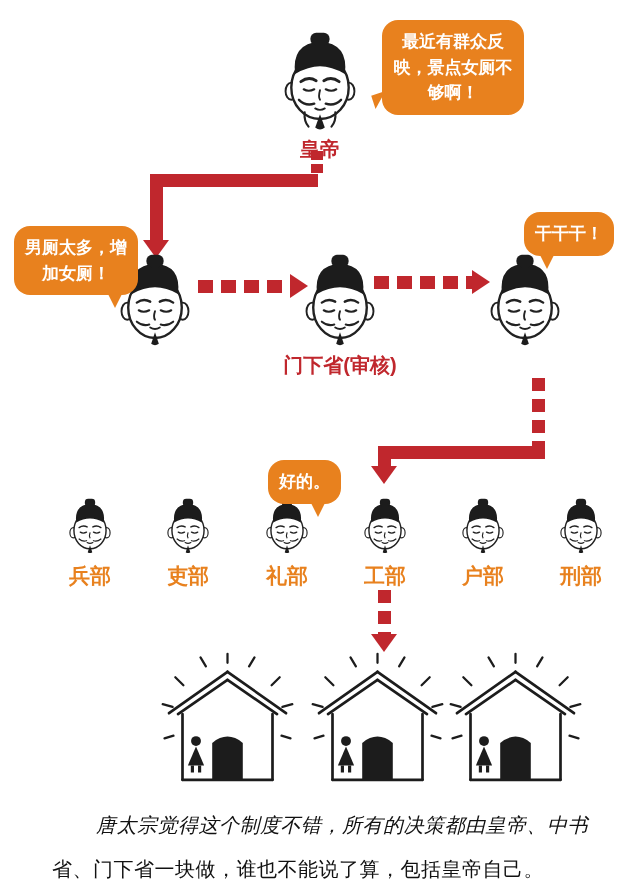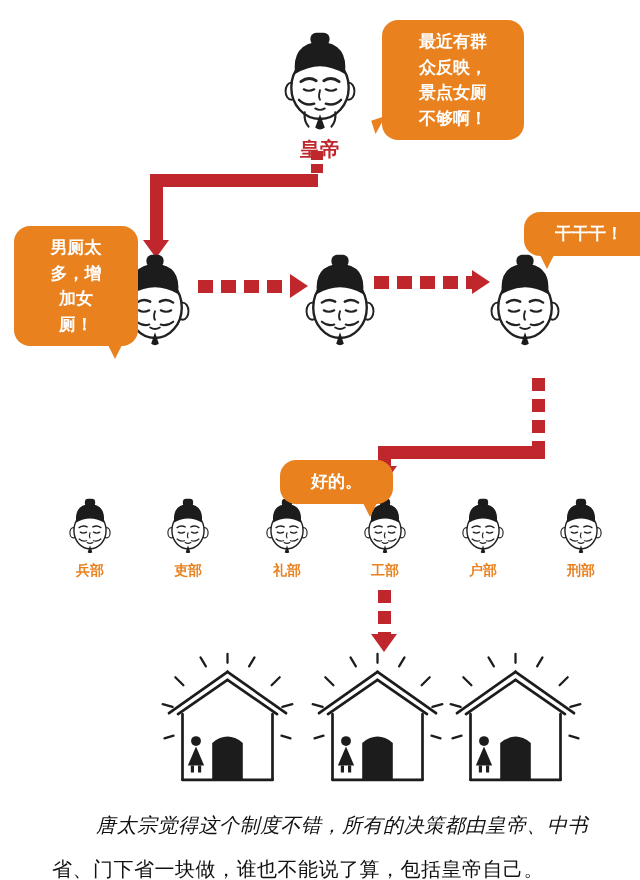--- a/index.html
+++ b/index.html
@@ -11,27 +11,27 @@
     background:#ffffff; overflow:hidden;
   }
 
   .figure-svg { position:absolute; z-index:2; }
 
   .label {
     position:absolute; transform:translateX(-50%);
     font-weight:bold; text-align:right; white-space:nowrap; z-index:3;
   }
   .label.red    { color:var(--accent-red,#c0272d); font-size:20px; }
-  .label.orange { color:var(--accent-orange,#e8811e); font-size:14px; }
+  .label.orange { color:var(--accent-orange,#e8811e); font-size:21px; }
 
   .bubble {
     position:absolute; z-index:6;
     background:var(--accent-orange,#e8811e); color:#ffffff;
     font-weight:bold; font-size:17px; line-height:1.5;
-    border-radius:16px; padding:9px 31px; text-align:center;
+    border-radius:16px; padding:9px 11px; text-align:center;
   }
   .bubble.nowrap { white-space:nowrap; }
   .bubble::after { content:""; position:absolute; width:0; height:0; border-style:solid; }
   .bubble.tail-bl::after {
     left:16px; bottom:-13px;
     border-width:14px 7px 0 7px;
     border-color:var(--accent-orange,#e8811e) transparent transparent transparent;
   }
   .bubble.tail-br::after {
     right:16px; bottom:-13px;
@@ -162,32 +162,33 @@
   <svg class="figure-svg" style="left:107px; top:250px; width:96px; height:110px;" viewBox="0 0 100 115">
     <use href="#sym-official"></use>
   </svg>
   <svg class="figure-svg" style="left:292px; top:250px; width:96px; height:110px;" viewBox="0 0 100 115">
     <use href="#sym-official"></use>
   </svg>
   <svg class="figure-svg" style="left:477px; top:250px; width:96px; height:110px;" viewBox="0 0 100 115">
     <use href="#sym-official"></use>
   </svg>
 
+  <div class="label red" style="left:340px; top:352px;">门下省(审核)</div>
 
   <div class="dash-h" style="left:198px; top:280px; width:92px;"></div>
   <div class="arrow-right" style="left:290px; top:274px;"></div>
   <div class="dash-h" style="left:374px; top:276px; width:98px;"></div>
   <div class="arrow-right" style="left:472px; top:270px;"></div>
 
   <div class="dash-v" style="left:532px; top:378px; height:74px;"></div>
   <div class="bar" style="left:378px; top:446px; width:167px; height:13px;"></div>
   <div class="bar" style="left:378px; top:446px; width:13px; height:22px;"></div>
   <div class="arrow-down" style="left:371px; top:466px;"></div>
 
-  <div class="bubble nowrap tail-br" style="left:280px; top:460px;">好的。</div>
+  <div class="bubble nowrap tail-br" style="left:268px; top:460px;">好的。</div>
 
   <svg class="figure-svg" style="left:61px; top:496px; width:58px; height:66px;" viewBox="0 0 100 115">
       <use href="#sym-official"></use>
     </svg>
   <svg class="figure-svg" style="left:159px; top:496px; width:58px; height:66px;" viewBox="0 0 100 115">
       <use href="#sym-official"></use>
     </svg>
   <svg class="figure-svg" style="left:258px; top:496px; width:58px; height:66px;" viewBox="0 0 100 115">
       <use href="#sym-official"></use>
     </svg>

